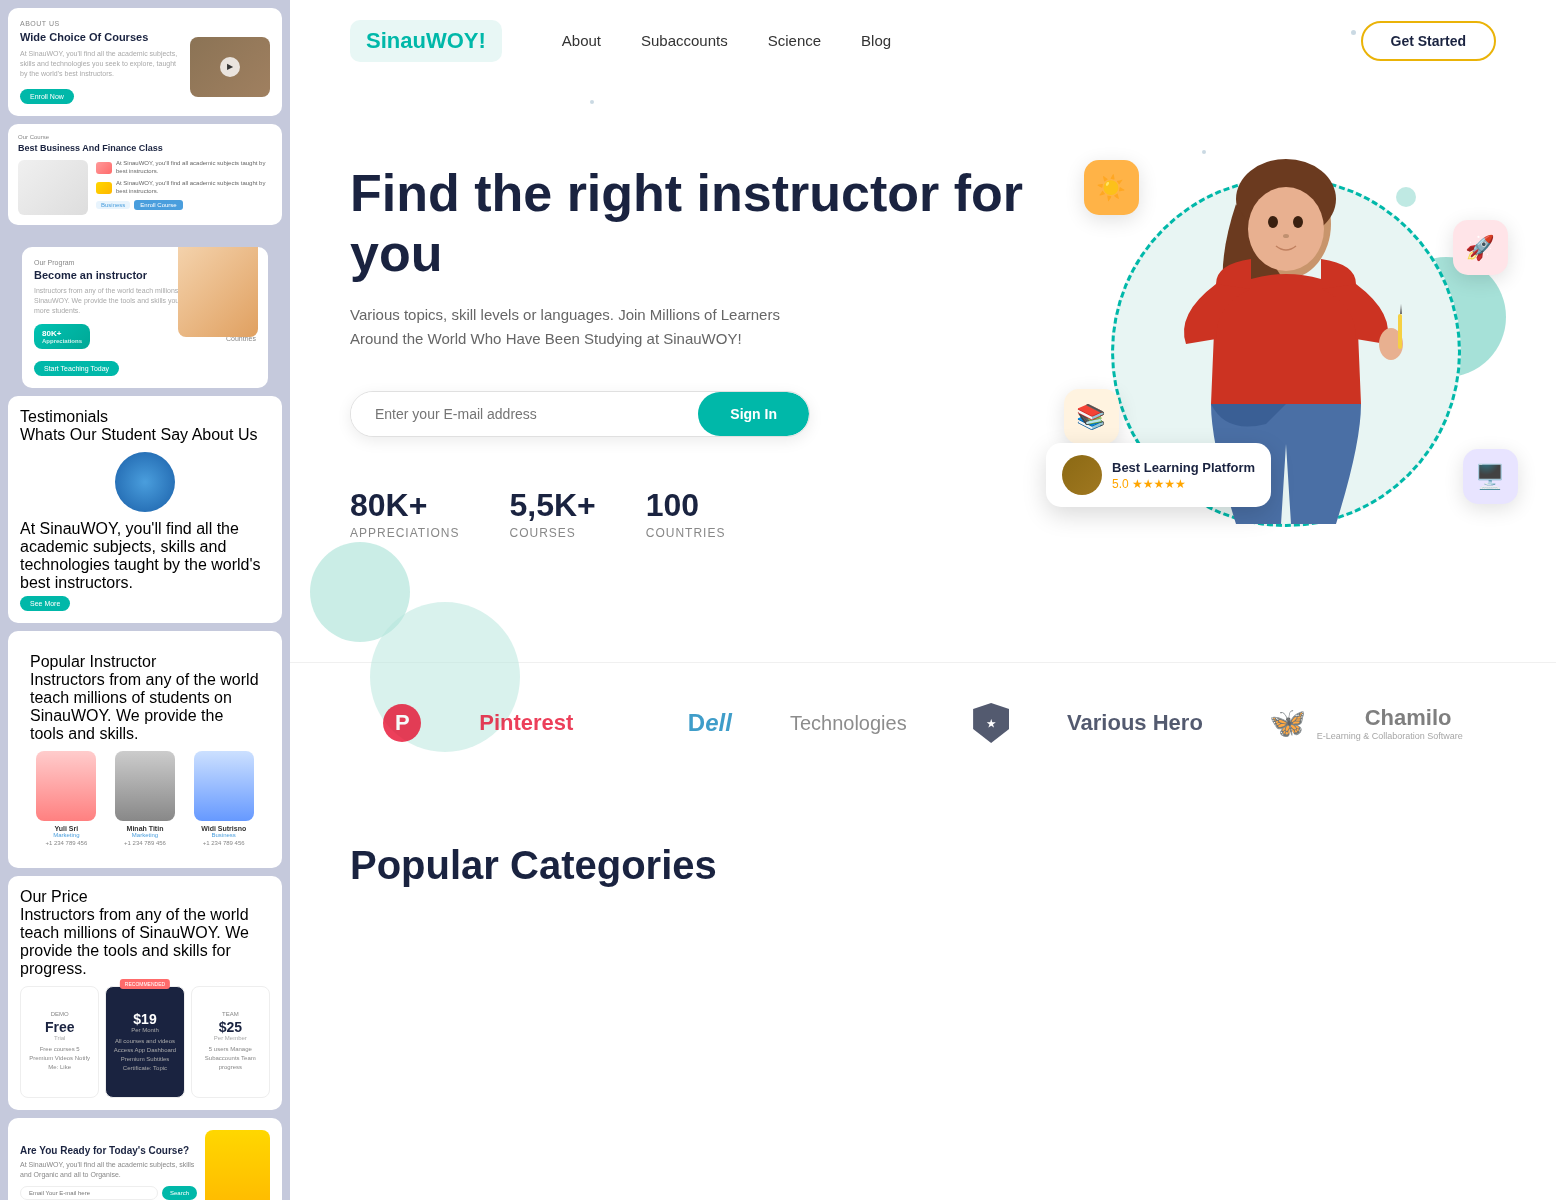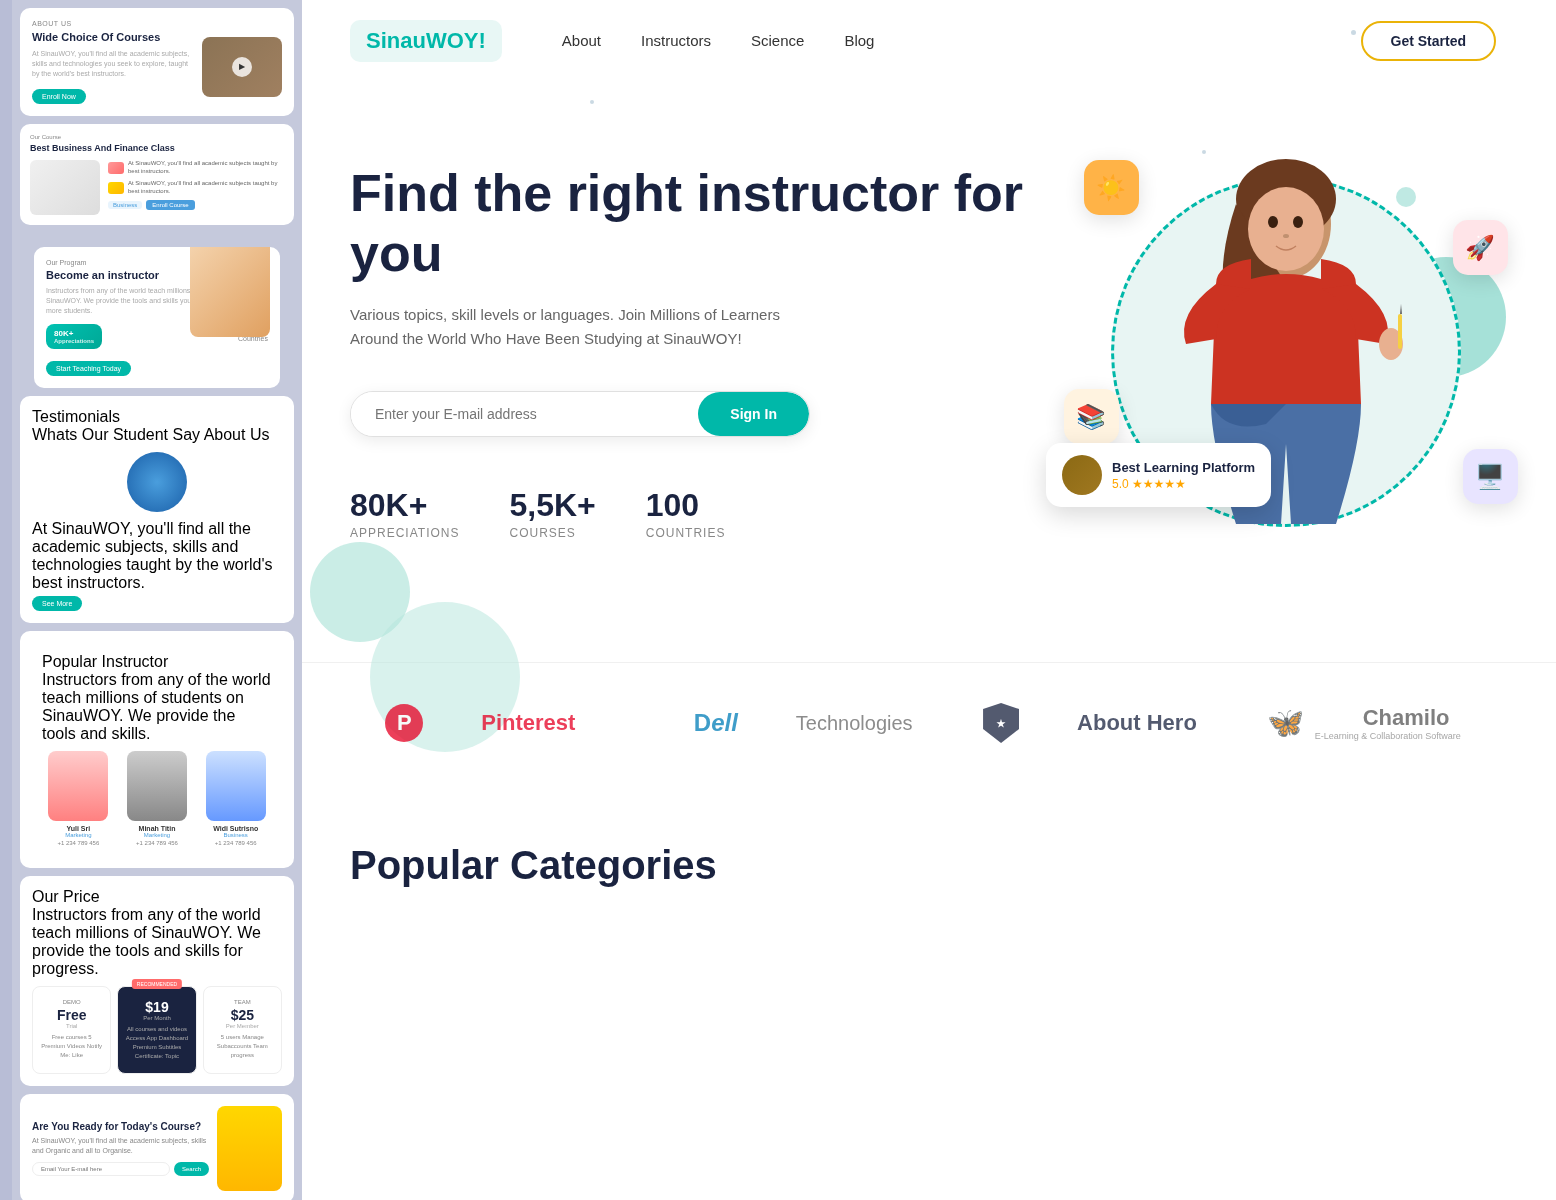--- a/index.html
+++ b/index.html
@@ -8,21 +8,21 @@
       background: #b8bdd6;
       width: 1556px;
       min-height: 1200px;
       position: relative;
       overflow-x: hidden;
     }
 
     
     .sidebar-panel {
       position: absolute;
-      left: 12px;
+      left: 0;
       top: 0;
       width: 290px;
       height: 1200px;
       background: #c5c9dc;
       overflow: hidden;
       z-index: 1;
     }
 
     .sidebar-section {
       background: white;
@@ -275,21 +275,21 @@
     .pricing-cards {
       display: flex;
       gap: 6px;
       margin-top: 8px;
     }
 
     .pricing-card {
       flex: 1;
       border: 1px solid #eee;
       border-radius: 8px;
-      padding: 12px 6px;
+      padding: 24px 6px;
       text-align: center;
     }
 
     .pricing-card.recommended {
       background: #1a2340;
       color: white;
       position: relative;
     }
 
     .price-tag { font-size: 6px; color: #888; margin-bottom: 2px; }
@@ -854,21 +854,21 @@
     <div style="position:absolute; width:6px; height:6px; background:rgba(150,180,200,0.5); border-radius:50%; top:50px; left:150px;"></div>
     <div style="position:absolute; width:4px; height:4px; background:rgba(150,180,200,0.5); border-radius:50%; top:100px; left:300px;"></div>
     <div style="position:absolute; width:5px; height:5px; background:rgba(150,180,200,0.5); border-radius:50%; top:30px; right:200px;"></div>
     <div style="position:absolute; width:4px; height:4px; background:rgba(150,180,200,0.5); border-radius:50%; top:150px; right:350px;"></div>
   </div>
 
   <nav class="navbar">
     <div class="logo">SinauWOY!</div>
     <ul class="nav-links">
       <li><a href="#">About</a></li>
-      <li><a href="#">Instructors</a></li>
+      <li><a href="#">Subaccounts</a></li>
       <li><a href="#">Science</a></li>
       <li><a href="#">Blog</a></li>
     </ul>
     <button class="get-started-btn">Get Started</button>
   </nav>
 
   <section class="hero-section">
 
     <div class="green-circle-left"></div>
     <div class="green-circle-bottom"></div>
@@ -973,21 +973,21 @@
     <div class="partner-logo">
       <span class="partner-name dell" style="font-style:italic; font-size:24px;">
         <span style="font-style:normal;">D</span><span style="font-style:italic;">ell</span>
       </span>
       <span class="partner-name" style="color:#666; font-size:20px; font-weight:400;">Technologies</span>
     </div>
     <div class="partner-logo">
       <div style="width:36px; height:40px; background:#1a2340; clip-path:polygon(50% 0%, 100% 15%, 100% 65%, 50% 100%, 0% 65%, 0% 15%); display:flex; align-items:center; justify-content:center;">
         <span style="color:white; font-size:10px; font-weight:700;">★</span>
       </div>
-      <span class="partner-name coursehero">About Hero</span>
+      <span class="partner-name coursehero">Various Hero</span>
     </div>
     <div class="partner-logo">
       <span style="font-size:30px;">🦋</span>
       <div>
         <div class="partner-name chamilo">Chamilo</div>
         <div class="partner-sub">E-Learning &amp; Collaboration Software</div>
       </div>
     </div>
   </div>
 

